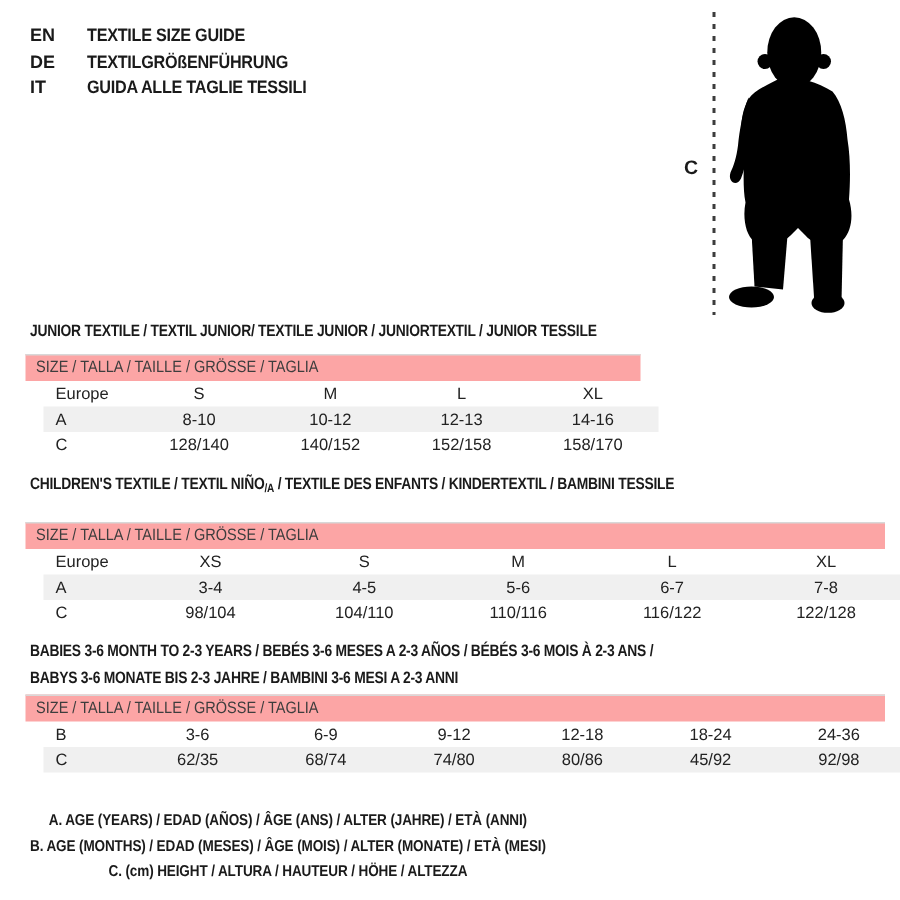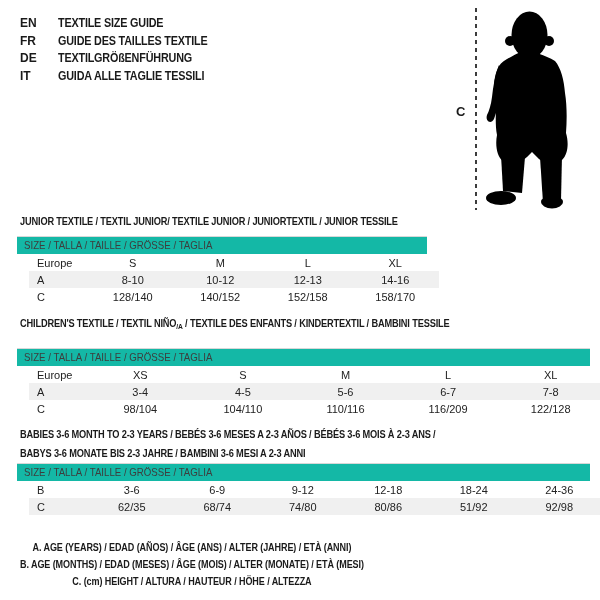--- a/index.html
+++ b/index.html
@@ -16,21 +16,21 @@
   .c-label{position:absolute;left:456px;top:104px;font-size:13px;font-weight:700;}
   .baby{position:absolute;left:485px;top:5px;}
   
   .sec{position:absolute;left:17px;}
   .sec-junior{top:213px;width:410px;}
   .sec-children{top:315px;width:573px;}
   .sec-babies{top:426px;width:573px;}
   .tbl-title{position:absolute;left:3px;top:1px;font-size:11px;font-weight:700;letter-spacing:-0.2px;
              line-height:15.5px;white-space:nowrap;transform:scaleX(0.84);transform-origin:0 0;}
   .tbl-title .sub{font-size:8px;vertical-align:-2px;}
-  .size-bar{position:absolute;left:0;width:100%;height:18px;background:#14b8a6;
+  .size-bar{position:absolute;left:0;width:100%;height:18px;background:#fca5a5;
             border-top:1px solid #d8d8d8;box-sizing:border-box;line-height:17px;
             font-size:11px;color:#3d3d3d;}
   .size-bar span{display:inline-block;padding-left:8px;transform:scaleX(0.88);transform-origin:0 50%;white-space:nowrap;}
   .sec-junior .size-bar{top:23px;} .sec-junior .rows{top:41px;}
   .sec-children .size-bar{top:33px;} .sec-children .rows{top:51px;}
   .sec-babies .size-bar{top:37px;} .sec-babies .rows{top:55px;}
   .rows{position:absolute;left:12px;width:100%;}
   .trow{display:flex;height:17px;align-items:center;font-size:11px;color:#222;}
   .trow.shaded{background:#f0f0f0;}
   .tlab{width:60px;padding-left:8px;box-sizing:border-box;}
@@ -42,24 +42,20 @@
 </style>
 </head>
 <body>
 
 <div class="page">
 
   <div class="langs">
     <div class="lang-row">
       <span class="lang-code">EN</span>
       <span class="lang-title">TEXTILE SIZE GUIDE</span>
-    </div>
-    <div class="lang-row">
-      <span class="lang-code">FR</span>
-      <span class="lang-title">GUIDE DES TAILLES TEXTILE</span>
     </div>
     <div class="lang-row">
       <span class="lang-code">DE</span>
       <span class="lang-title">TEXTILGRÖßENFÜHRUNG</span>
     </div>
     <div class="lang-row">
       <span class="lang-code">IT</span>
       <span class="lang-title">GUIDA ALLE TAGLIE TESSILI</span>
     </div>
   </div>
@@ -141,21 +137,21 @@
         <span class="tcell">4-5</span>
         <span class="tcell">5-6</span>
         <span class="tcell">6-7</span>
         <span class="tcell">7-8</span>
       </div>
       <div class="trow">
         <span class="tlab">C</span>
         <span class="tcell">98/104</span>
         <span class="tcell">104/110</span>
         <span class="tcell">110/116</span>
-        <span class="tcell">116/209</span>
+        <span class="tcell">116/122</span>
         <span class="tcell">122/128</span>
       </div>
     </div>
   </section>
 
   <section class="sec sec-babies">
     <div class="tbl-title">
       <span>BABIES 3-6 MONTH TO 2-3 YEARS / BEBÉS 3-6 MESES A 2-3 AÑOS / BÉBÉS 3-6 MOIS À 2-3 ANS /</span><span class="sub"></span><span></span>
       <div>BABYS 3-6 MONATE BIS 2-3 JAHRE / BAMBINI 3-6 MESI A 2-3 ANNI</div>
     </div>
@@ -171,21 +167,21 @@
         <span class="tcell">12-18</span>
         <span class="tcell">18-24</span>
         <span class="tcell">24-36</span>
       </div>
       <div class="trow shaded">
         <span class="tlab">C</span>
         <span class="tcell">62/35</span>
         <span class="tcell">68/74</span>
         <span class="tcell">74/80</span>
         <span class="tcell">80/86</span>
-        <span class="tcell">51/92</span>
+        <span class="tcell">45/92</span>
         <span class="tcell">92/98</span>
       </div>
     </div>
   </section>
 
   <div class="notes">
     <div class="note-line">A. AGE (YEARS) / EDAD (AÑOS) / ÂGE (ANS) / ALTER (JAHRE) / ETÀ (ANNI)</div>
     <div class="note-line">B. AGE (MONTHS) / EDAD (MESES) / ÂGE (MOIS) / ALTER (MONATE) / ETÀ (MESI)</div>
     <div class="note-line">C. (cm) HEIGHT / ALTURA / HAUTEUR / HÖHE / ALTEZZA</div>
   </div>

